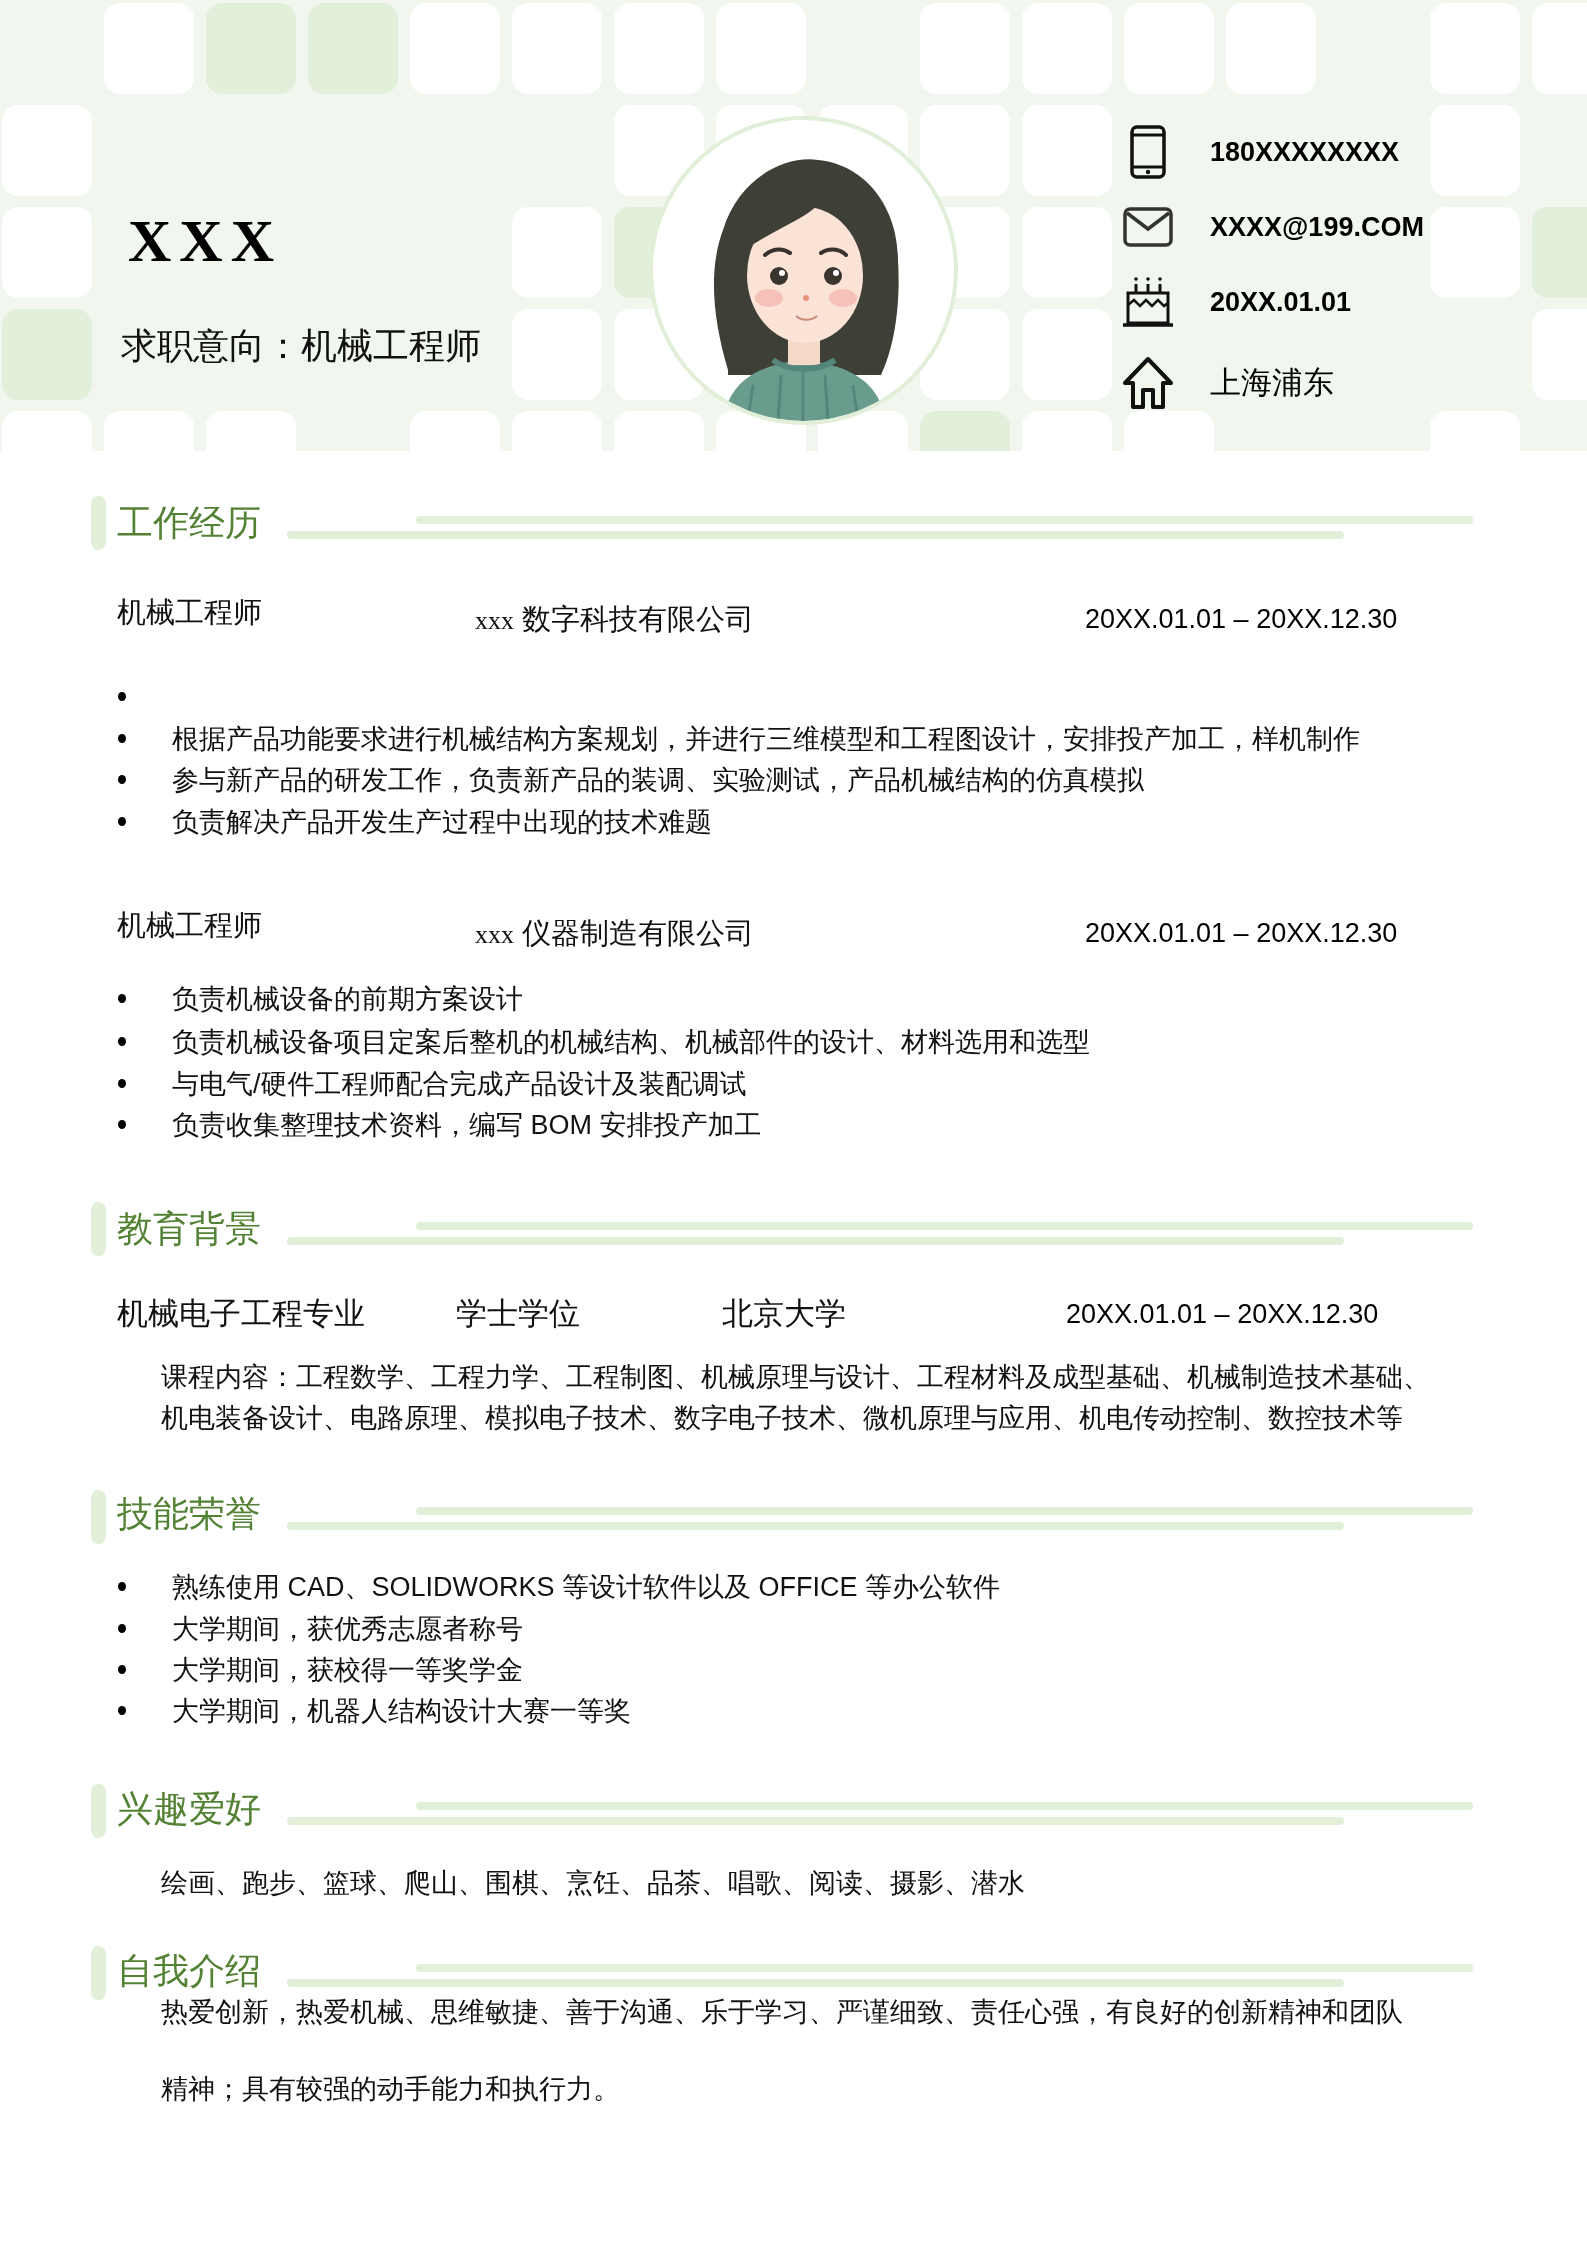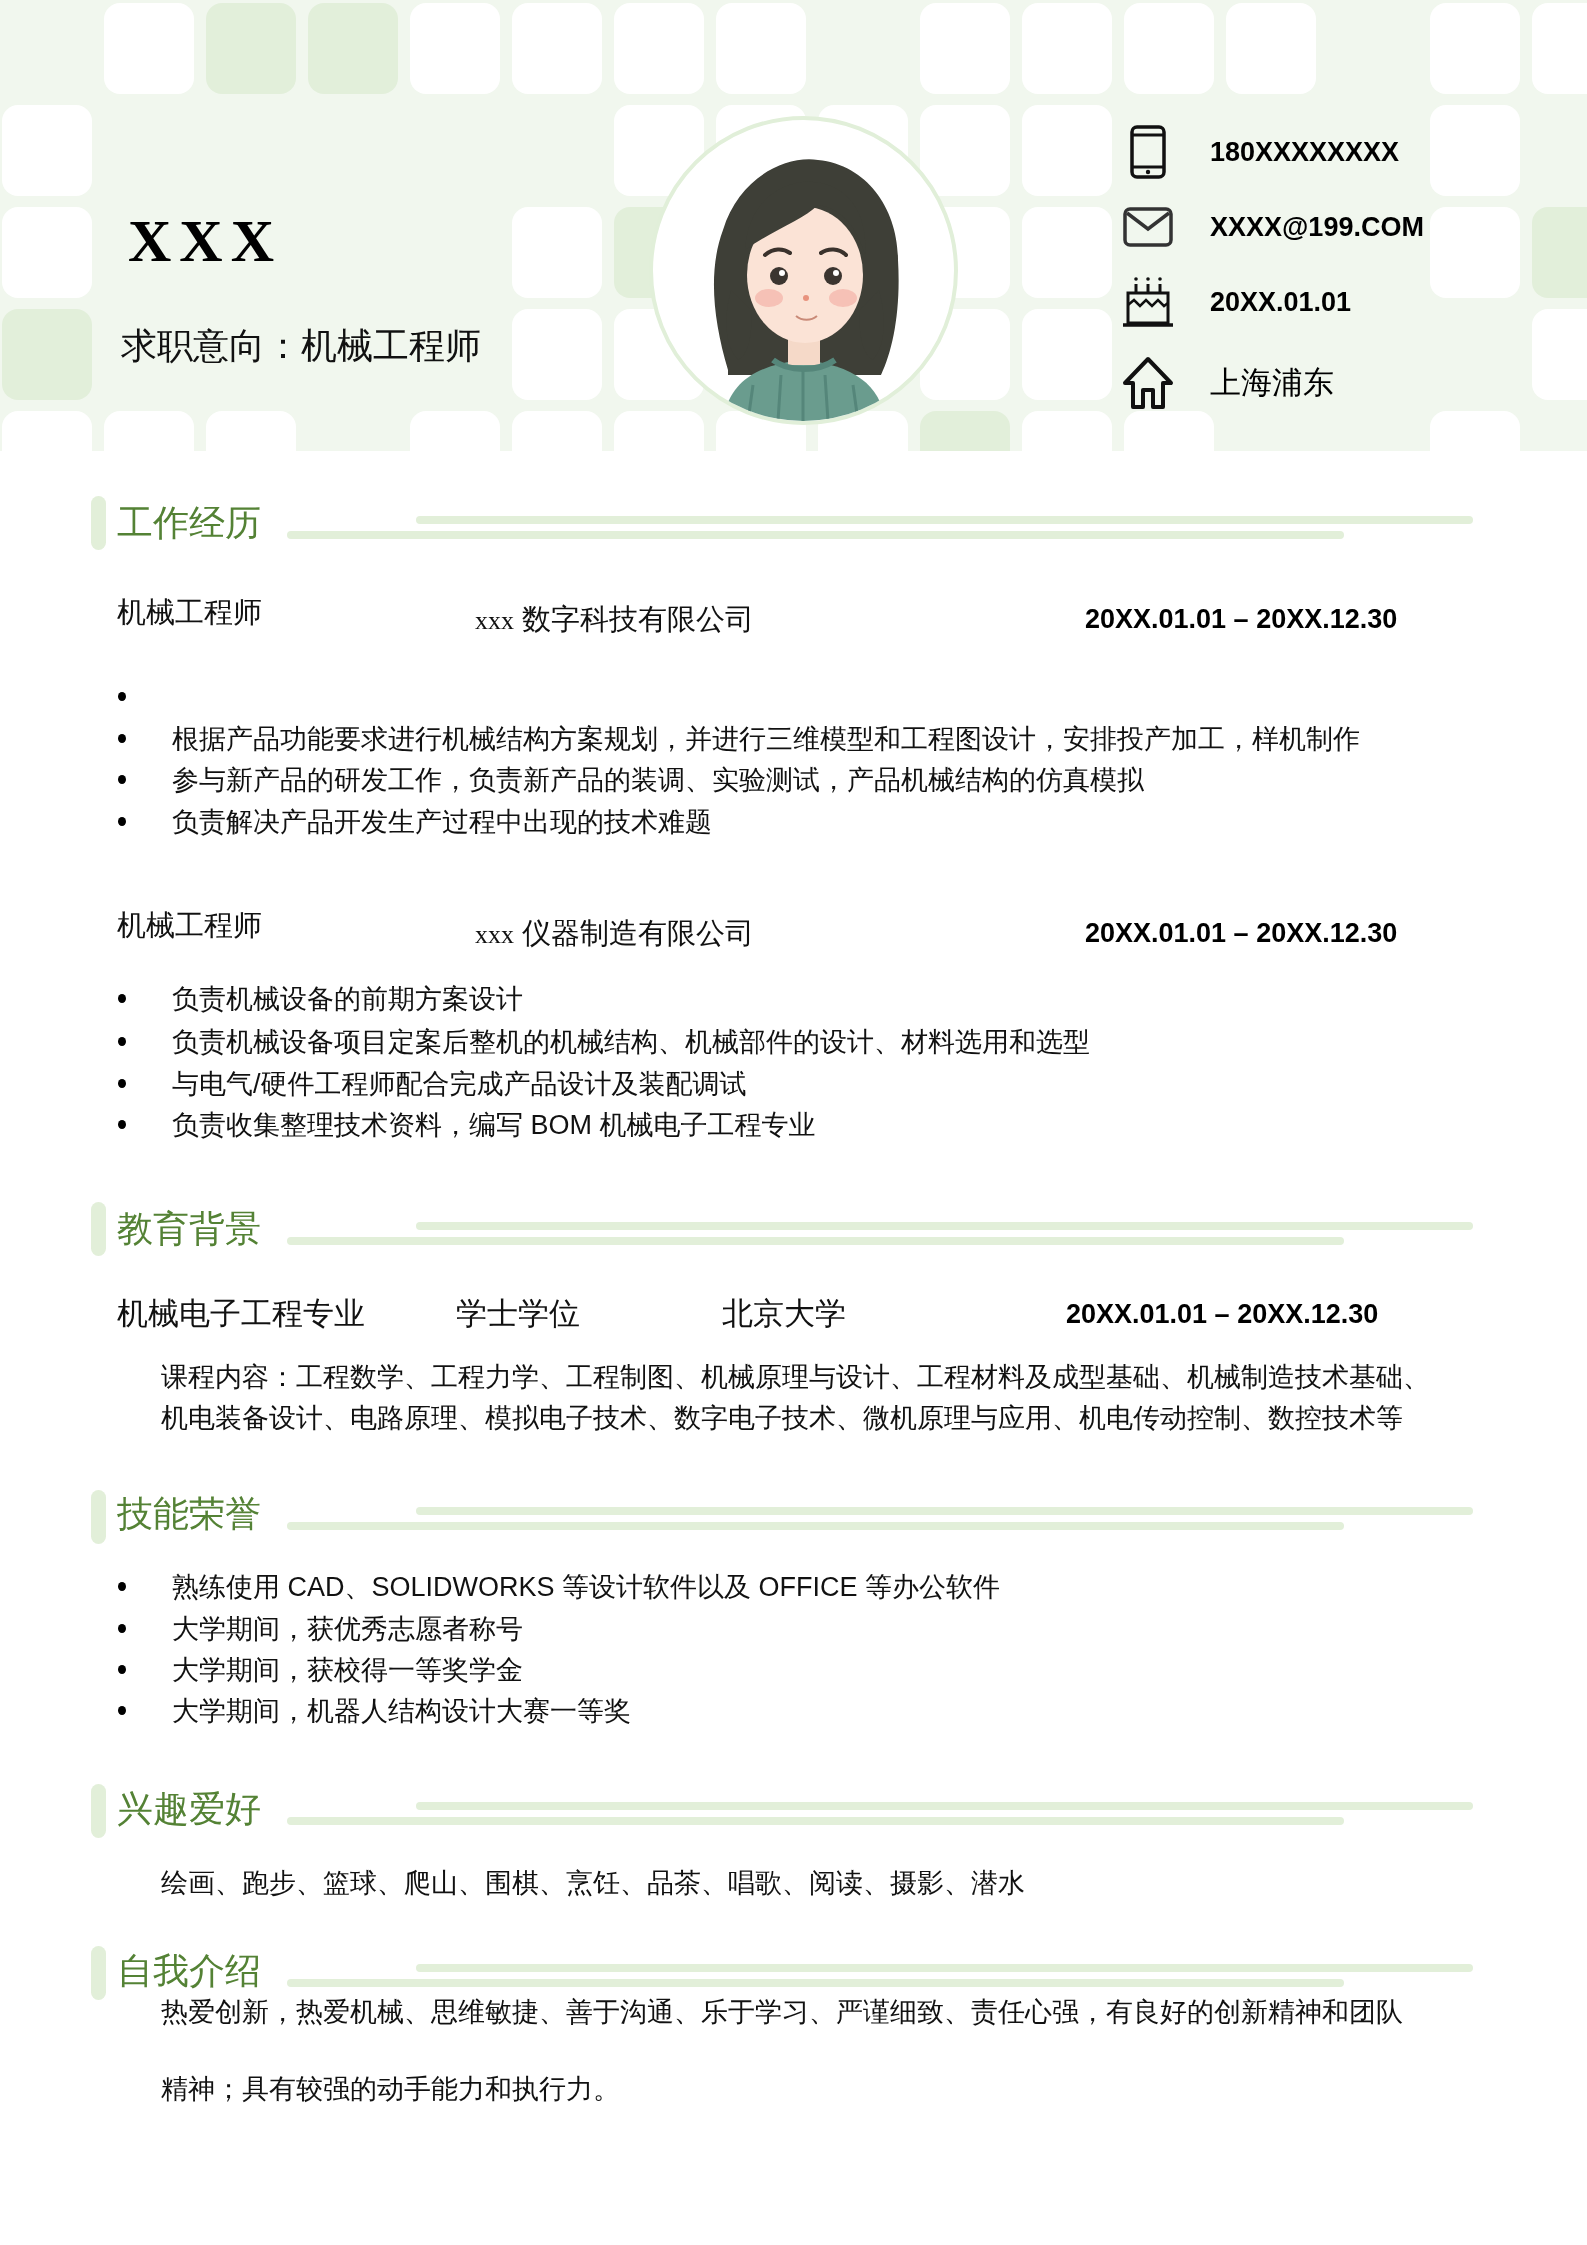--- a/index.html
+++ b/index.html
@@ -17,21 +17,21 @@
   .contact-row .ic { width:56px; height:56px; display:flex; align-items:center; justify-content:center; }
   .contact-row .txt { margin-left:34px; font-size:27px; font-weight:bold; color:#000; white-space:nowrap;text-align:center; }
   .contact-row .txt.plain { font-weight:normal; font-size:31px; }
 
   .sec-bar { position:absolute; left:91px; width:15px; height:54px; border-radius:8px; background:#e2efd9; }
   .sec-title { position:absolute; left:117px; font-size:36px; line-height:48px; color:#548235; white-space:nowrap; }
   .sec-line { position:absolute; height:8px; border-radius:4px; background:#e2efd9; }
 
   .row-text { position:absolute; font-size:29px; line-height:40px; white-space:nowrap; color:#111; }
   .company .xxx { font-family:"Liberation Serif","DejaVu Serif",serif; font-size:26px; }
-  .date { position:absolute; font-size:27px; font-weight:bold; line-height:40px; white-space:nowrap; color:#000; }
+  .date { position:absolute; font-size:27px; font-weight:normal; line-height:40px; white-space:nowrap; color:#000; }
   .bullet { position:absolute; left:118px; font-size:27px; line-height:40px; white-space:nowrap; color:#111; }
   .bullet .dot { display:inline-block; width:8px; height:9px; border-radius:50%; background:#000; vertical-align:middle; margin-right:46px; margin-top:-4px; }
   .para { position:absolute; left:118px; font-size:27px; line-height:41px; white-space:nowrap; color:#111;margin-left:43px; }
 </style>
 </head>
 <body>
 
 <div id="header">
 
   <div class="tile w" style="left:104px;top:3px"></div>
@@ -180,21 +180,21 @@
 <div class="bullet" style="top:760px"><span class="dot"></span><span>参与新产品的研发工作，负责新产品的装调、实验测试，产品机械结构的仿真模拟</span></div>
 <div class="bullet" style="top:802px"><span class="dot"></span><span>负责解决产品开发生产过程中出现的技术难题</span></div>
 
 <div class="row-text" style="left:117px;top:905px">机械工程师</div>
 <div class="row-text company" style="left:475px;top:913px"><span class="xxx">xxx</span><span> 仪器制造有限公司</span></div>
 <div class="date" style="left:1085px;top:913px">20XX.01.01 – 20XX.12.30</div>
 
 <div class="bullet" style="top:979px"><span class="dot"></span><span>负责机械设备的前期方案设计</span></div>
 <div class="bullet" style="top:1022px"><span class="dot"></span><span>负责机械设备项目定案后整机的机械结构、机械部件的设计、材料选用和选型</span></div>
 <div class="bullet" style="top:1064px"><span class="dot"></span><span>与电气/硬件工程师配合完成产品设计及装配调试</span></div>
-<div class="bullet" style="top:1105px"><span class="dot"></span><span>负责收集整理技术资料，编写 BOM 机械电子工程专业</span></div>
+<div class="bullet" style="top:1105px"><span class="dot"></span><span>负责收集整理技术资料，编写 BOM 安排投产加工</span></div>
 
 <div class="sec-bar" style="top:1202px"></div>
 <div class="sec-title" style="top:1205px">教育背景</div>
 <div class="sec-line" style="left:416px;top:1222px;width:1057px"></div>
 <div class="sec-line" style="left:287px;top:1237px;width:1057px"></div>
 
 <div class="row-text" style="left:117px;top:1294px;font-size:31px">机械电子工程专业</div>
 <div class="row-text" style="left:456px;top:1294px;font-size:31px">学士学位</div>
 <div class="row-text" style="left:722px;top:1294px;font-size:31px">北京大学</div>
 <div class="date" style="left:1066px;top:1294px">20XX.01.01 – 20XX.12.30</div>

